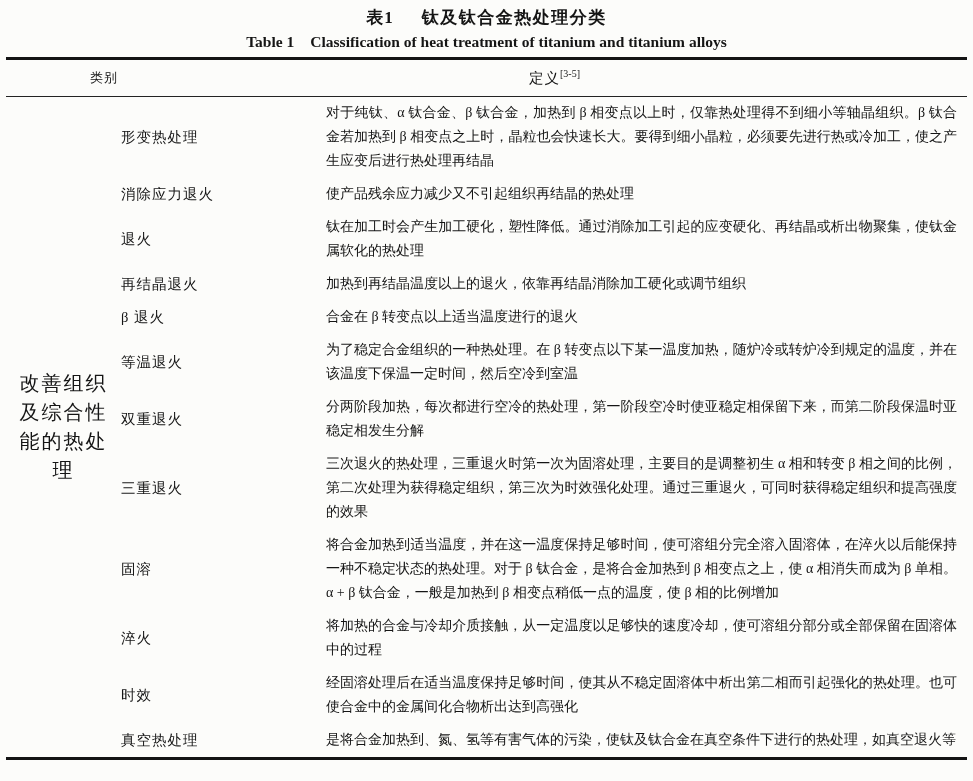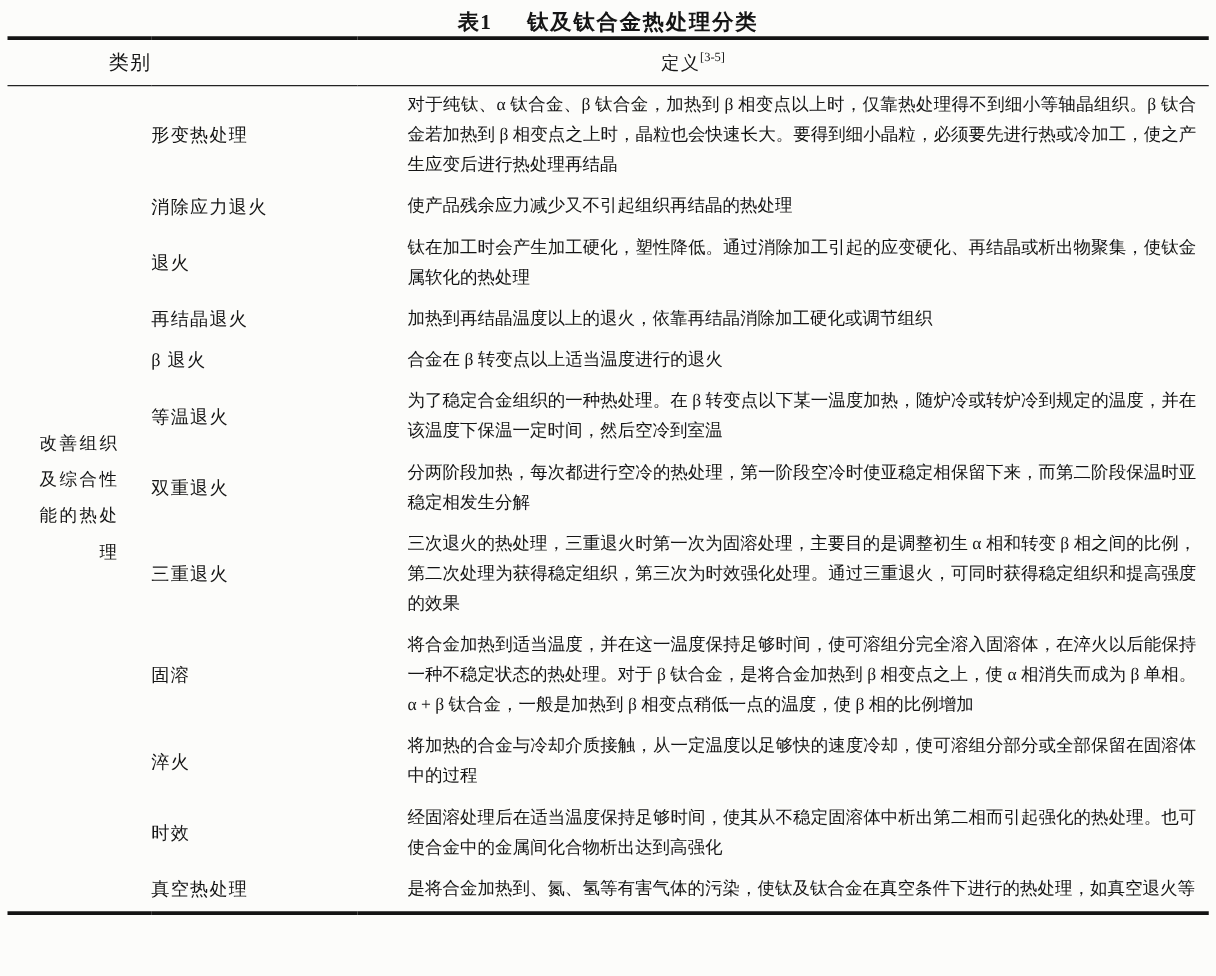--- a/index.html
+++ b/index.html
@@ -34,63 +34,66 @@
     width: 961px;
     border-collapse: collapse;
     table-layout: fixed;
     border-top: 3px solid #141414;
     border-bottom: 3px solid #141414;
   }
   col.c1 { width: 115px; }
   col.c2 { width: 165px; }
   thead th {
     font-weight: normal;
-    font-size: 16px;
+    font-size: 13px;
     height: 38px;
     border-bottom: 1.5px solid #232323;
     vertical-align: middle;
     letter-spacing: 1px;
   }
   th.cat-h { text-align: center; padding-right: 84px; }
   th.def-h { text-align: left; padding-left: 243px; font-size: 14.5px; margin-top: 11px; }
   th.def-h sup { font-size: 10px; letter-spacing: 0; }
   td {
     font-size: 14px;
     line-height: 24px;
     padding: 4px 0 5px 0;
     vertical-align: middle;
     font-family: Liberation Serif, serif;
   }
   td.cat { text-align: center; }
   td.cat .catwrap {
     display: inline-block;
     width: 4.6em;
-    font-size: 14px;
+    font-size: 20px;
     letter-spacing: 2px;
     line-height: 29px;
-    text-align: right;
+    text-align: center;
   }
   td.sub {
     text-align: left;
     letter-spacing: 1px;
     font-size: 14.5px;
   }
   td.def {
     padding-left: 40px;
     padding-right: 10px;
     text-align: justify;
   }
 </style>
 </head>
 <body>
 
 <div class="page">
 
   <div class="title-zh">
     <span class="tlabel">表1</span><span>钛及钛合金热处理分类</span>
+  </div>
+  <div class="title-en">
+    <span class="tlabel">Table 1</span><span>Classification of heat treatment of titanium and titanium alloys</span>
   </div>
 
   <table class="cls">
     <colgroup>
       <col class="c1">
         <col class="c2">
         <col class="c3">
     </colgroup>
     <thead>
       <tr>

